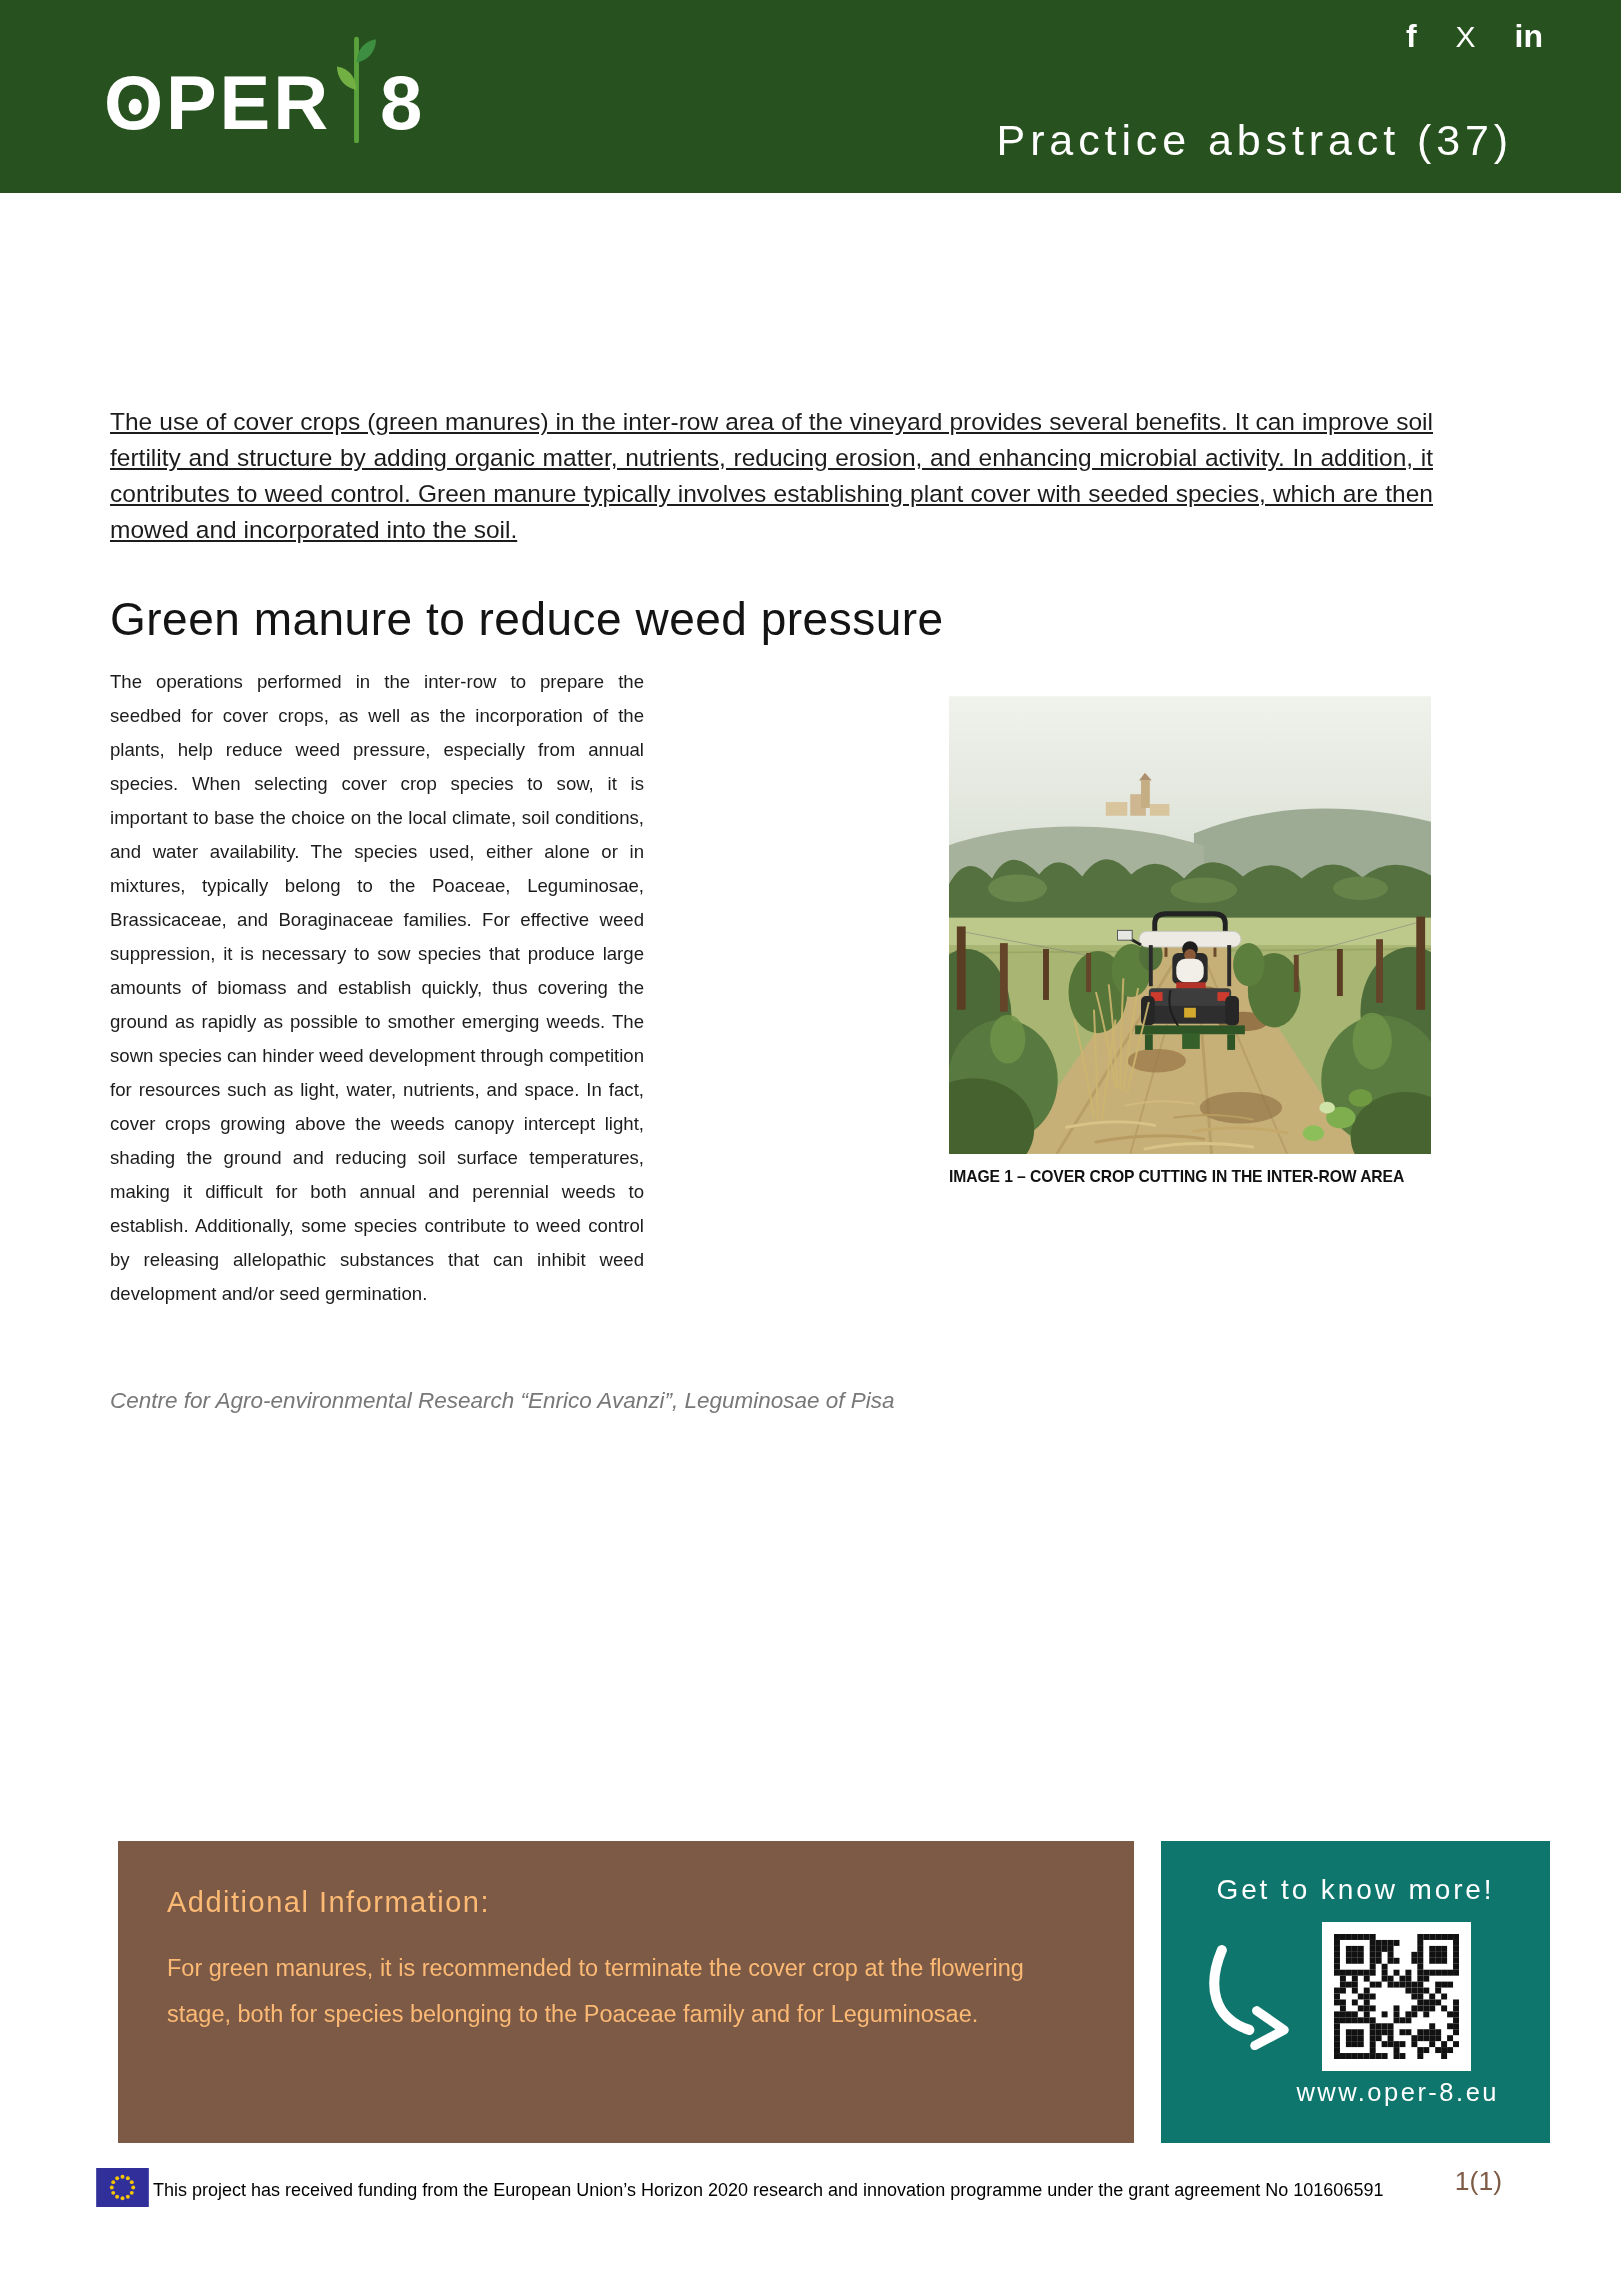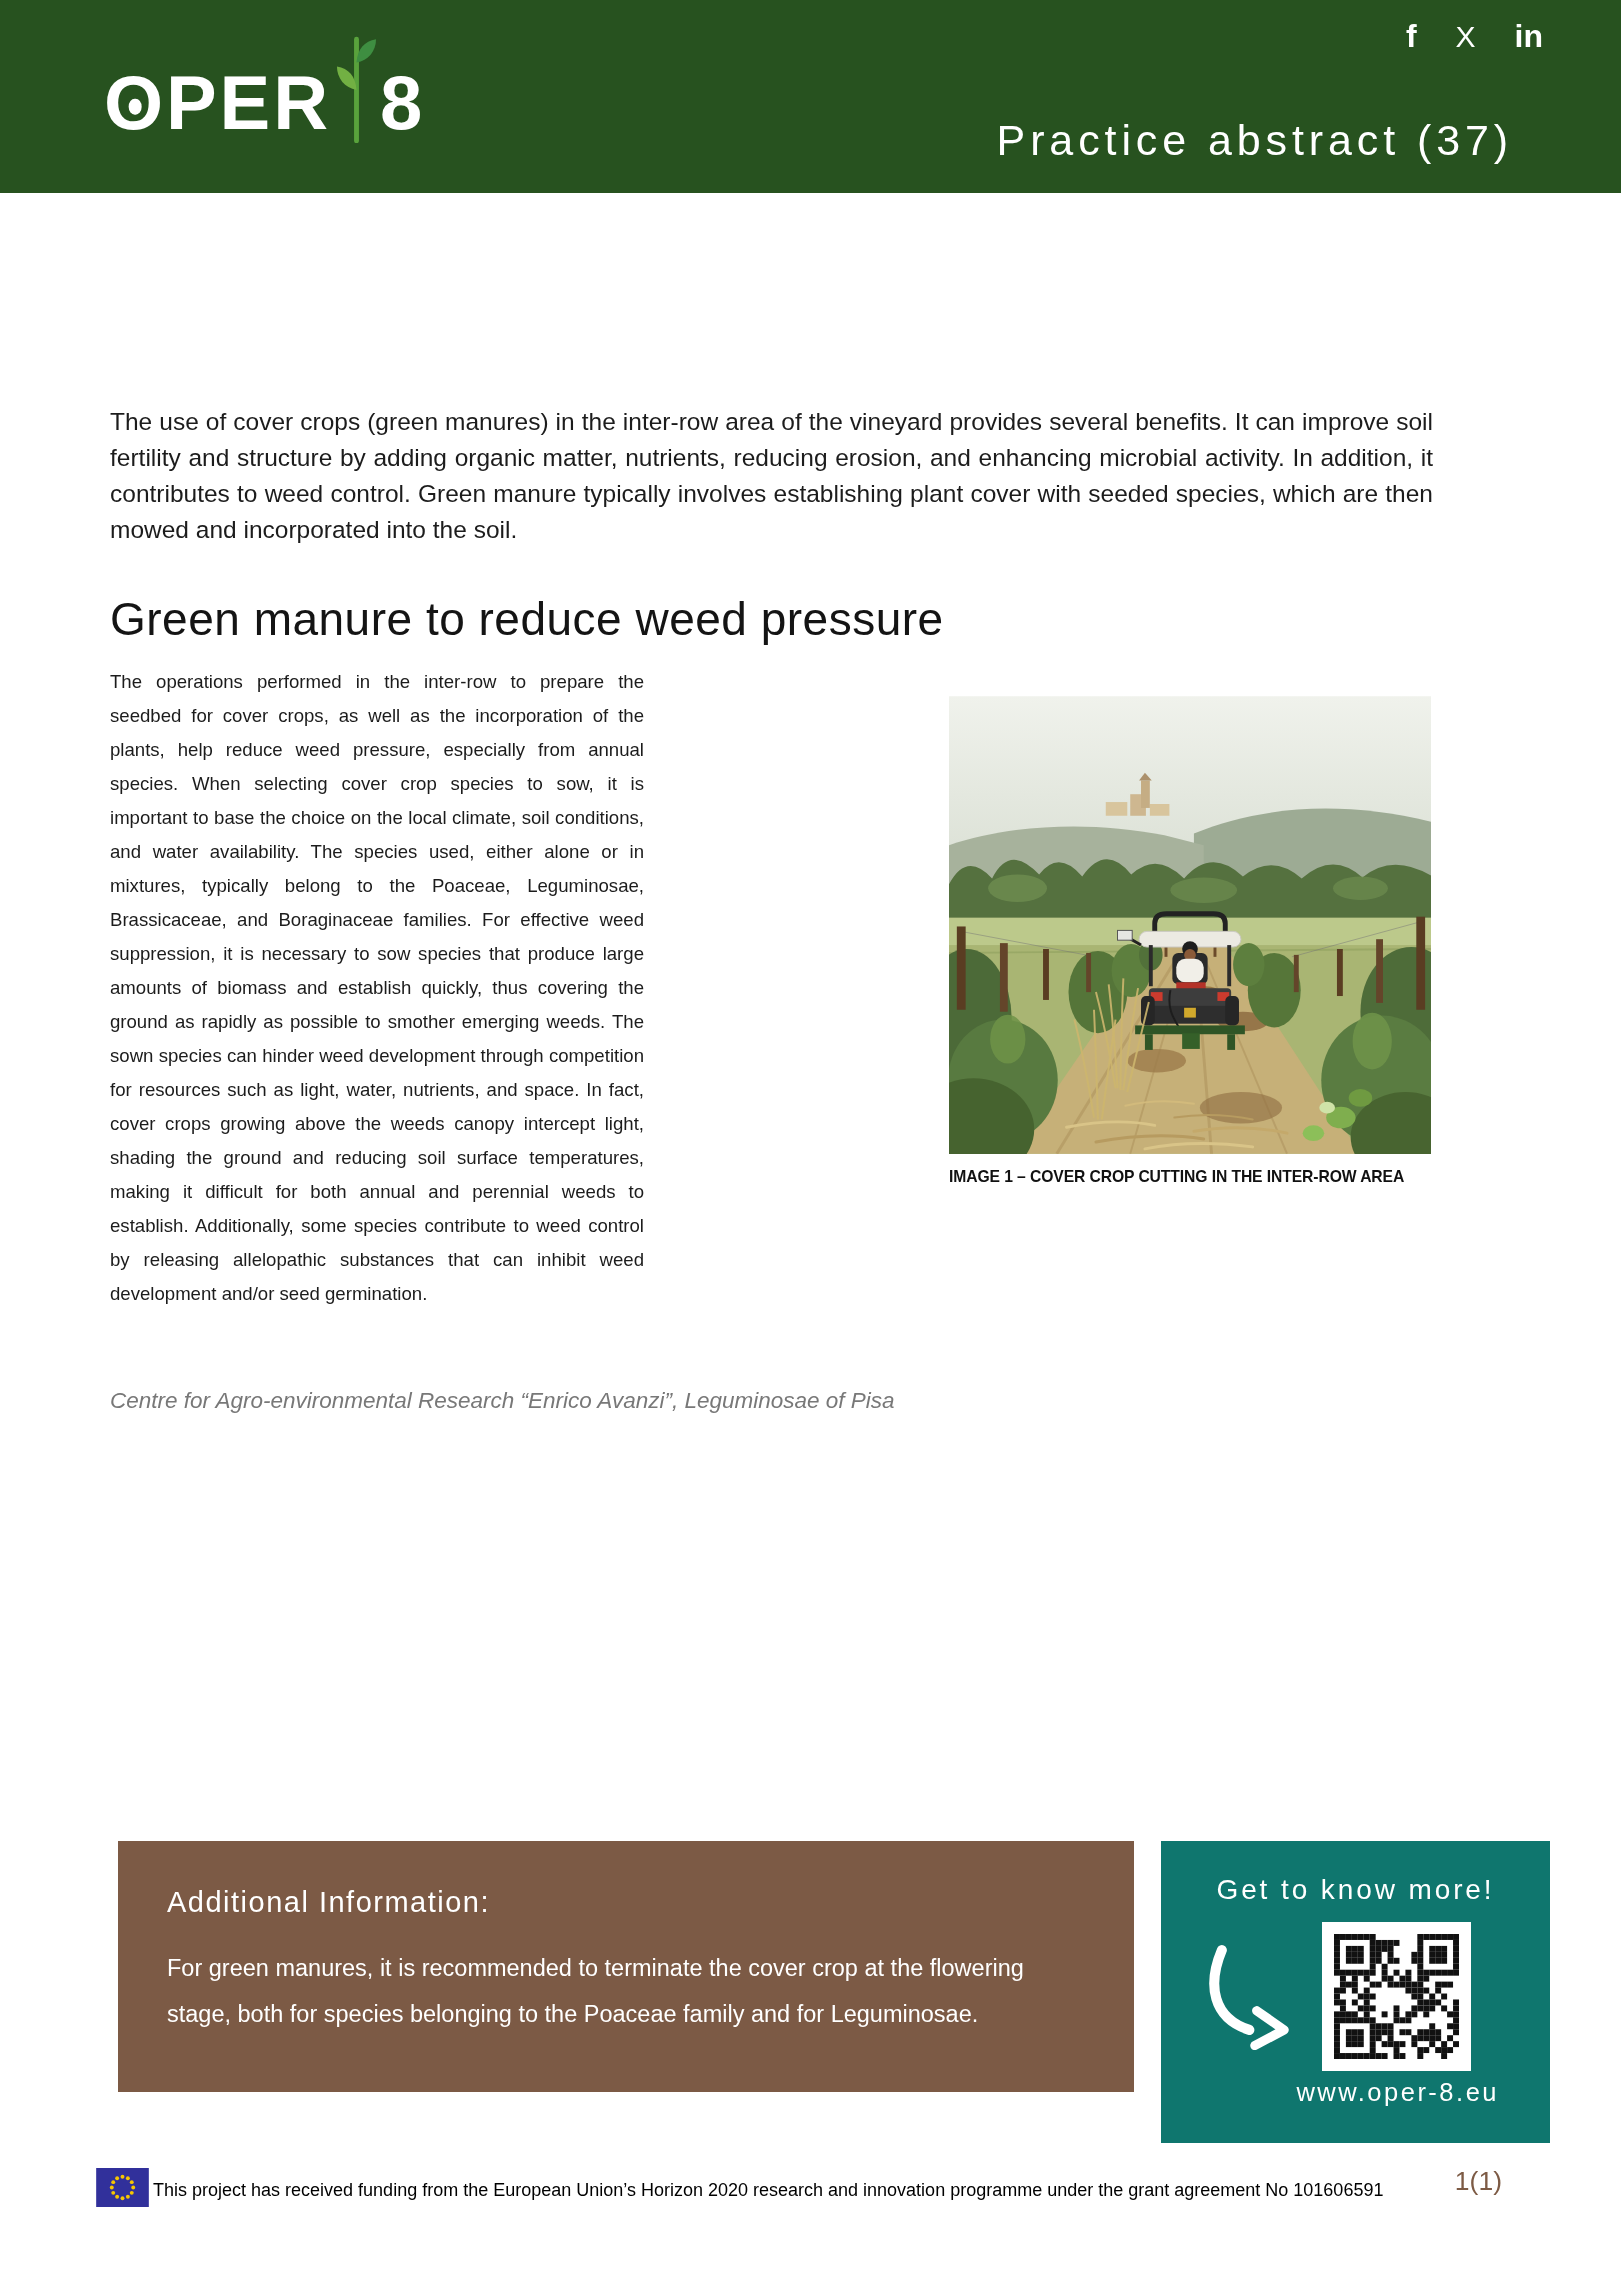--- a/index.html
+++ b/index.html
@@ -16,37 +16,37 @@
   .sprout{width:43px;height:110px;margin:0 2px -2px 3.9px;}
   .social{position:absolute;right:78px;top:19.6px;display:flex;gap:39px;color:#fff;}
   .social span{font-size:32px;font-weight:700;line-height:1;}
   .social .x-glyph{font-weight:400;font-size:30px;margin-top:2px;}
   .header-title{position:absolute;right:108px;top:116px;color:#fff;font-size:43px;
                 letter-spacing:4.9px;font-weight:400;}
 
   
   .doc-title{position:absolute;left:110px;top:286px;font-size:67px;letter-spacing:1px;color:#141414;}
   .intro{position:absolute;left:110px;top:404px;width:1323px;font-size:24.5px;line-height:36px;
-         text-align:justify;color:#1c1c1c;}
+         text-align:justify;color:#1c1c1c;text-decoration:underline;}
   .section-heading{position:absolute;left:110px;top:592px;font-size:46px;letter-spacing:0.5px;color:#141414;}
   .body-col{position:absolute;left:110px;top:665px;width:534px;font-size:18.6px;line-height:34px;
             text-align:justify;color:#1c1c1c;}
 
   .photo{position:absolute;left:949px;top:696px;width:482px;height:458px;}
   .photo svg{display:block;width:100%;height:100%;}
   .caption{position:absolute;left:949px;top:1168px;font-size:15.7px;font-weight:700;
            letter-spacing:-0.1px;white-space:nowrap;color:#111;}
 
   .authors{position:absolute;left:110px;top:1353px;font-size:22.5px;font-style:italic;
            font-weight:700;color:#222;}
   .affiliation{position:absolute;left:110px;top:1388px;font-size:22.5px;font-style:italic;color:#787878;}
 
   
-  .info-box{position:absolute;left:118px;top:1841px;width:1016px;height:251px;background:#7c5a45;
-            box-sizing:border-box;padding:45px 0 0 49px;color:#ffffff;}
+  .info-box{position:absolute;left:118px;top:1841px;width:1016px;height:302px;background:#7c5a45;
+            box-sizing:border-box;padding:45px 0 0 49px;color:#fdba74;}
   .info-heading{font-size:29px;letter-spacing:1.5px;margin:0 0 25.5px 0;font-weight:400;}
   .info-text{width:863px;font-size:23.5px;line-height:46px;}
 
   .more-box{position:absolute;left:1161px;top:1841px;width:389px;height:302px;background:#0f766e;
             box-sizing:border-box;padding-top:33px;color:#fff;}
   .more-heading{text-align:center;font-size:28px;letter-spacing:2.9px;font-weight:400;}
   .more-mid{display:flex;align-items:center;margin-top:15.7px;padding-left:37px;}
   .arrow-wrap{width:110px;height:118px;}
   .qr{width:149px;height:149px;background:#fff;margin-left:13.7px;display:flex;
       align-items:center;justify-content:center;}

